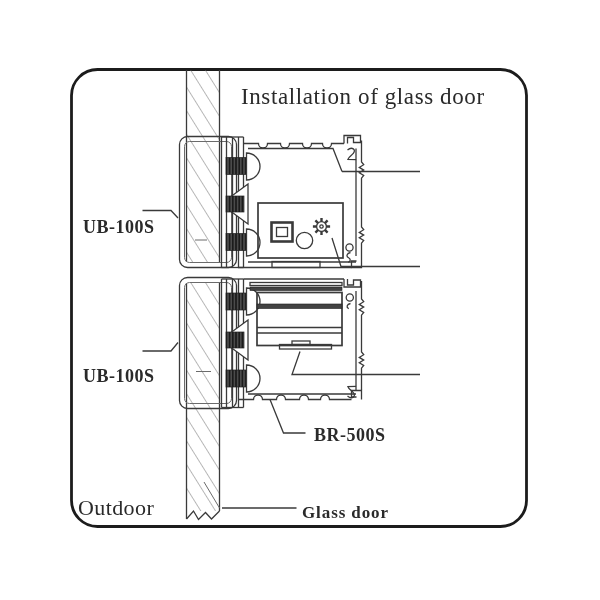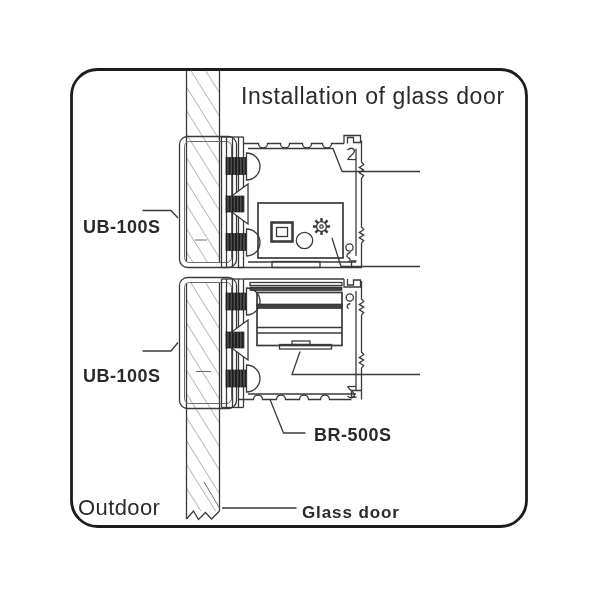--- a/index.html
+++ b/index.html
@@ -1,19 +1,19 @@
 <!DOCTYPE html>
 <html style="--line: #3a3a3a; --text: #2a2a2a; --hatch: #6b6b6b; --dark: #424242; --frame: #1c1c1c; --bg: #ffffff;"><head>
 <meta charset="utf-8">
 <style>
   :root{
     --line:#3a3a3a; --text:#2a2a2a; --hatch:#6b6b6b; --dark:#424242; --frame:#1c1c1c; --bg:#ffffff;
   }
   html,body{margin:0;padding:0;background:var(--bg);}
-  .stage{width:600px;height:600px;position:relative;background:var(--bg);font-family:Liberation Sans, sans-serif;}
+  .stage{width:600px;height:600px;position:relative;background:var(--bg);font-family:Liberation Serif, serif;}
   svg{display:block}
   .ln{stroke:var(--line);fill:none;stroke-width:1.3;}
   .ln2{stroke:var(--line);fill:none;stroke-width:1.7;}
   .thin{stroke:var(--hatch);fill:none;stroke-width:1;}
   .dk{fill:var(--dark);stroke:#1f1f1f;stroke-width:.6;}
   .wht{fill:#fff;stroke:var(--line);stroke-width:1.3;}
   .frame{fill:#fff;stroke:var(--frame);stroke-width:2.8;}
   .hl{stroke:var(--hatch);stroke-width:.95;}
   text{fill:var(--text);}
   .title{font-size:23px;letter-spacing:.6px;}

